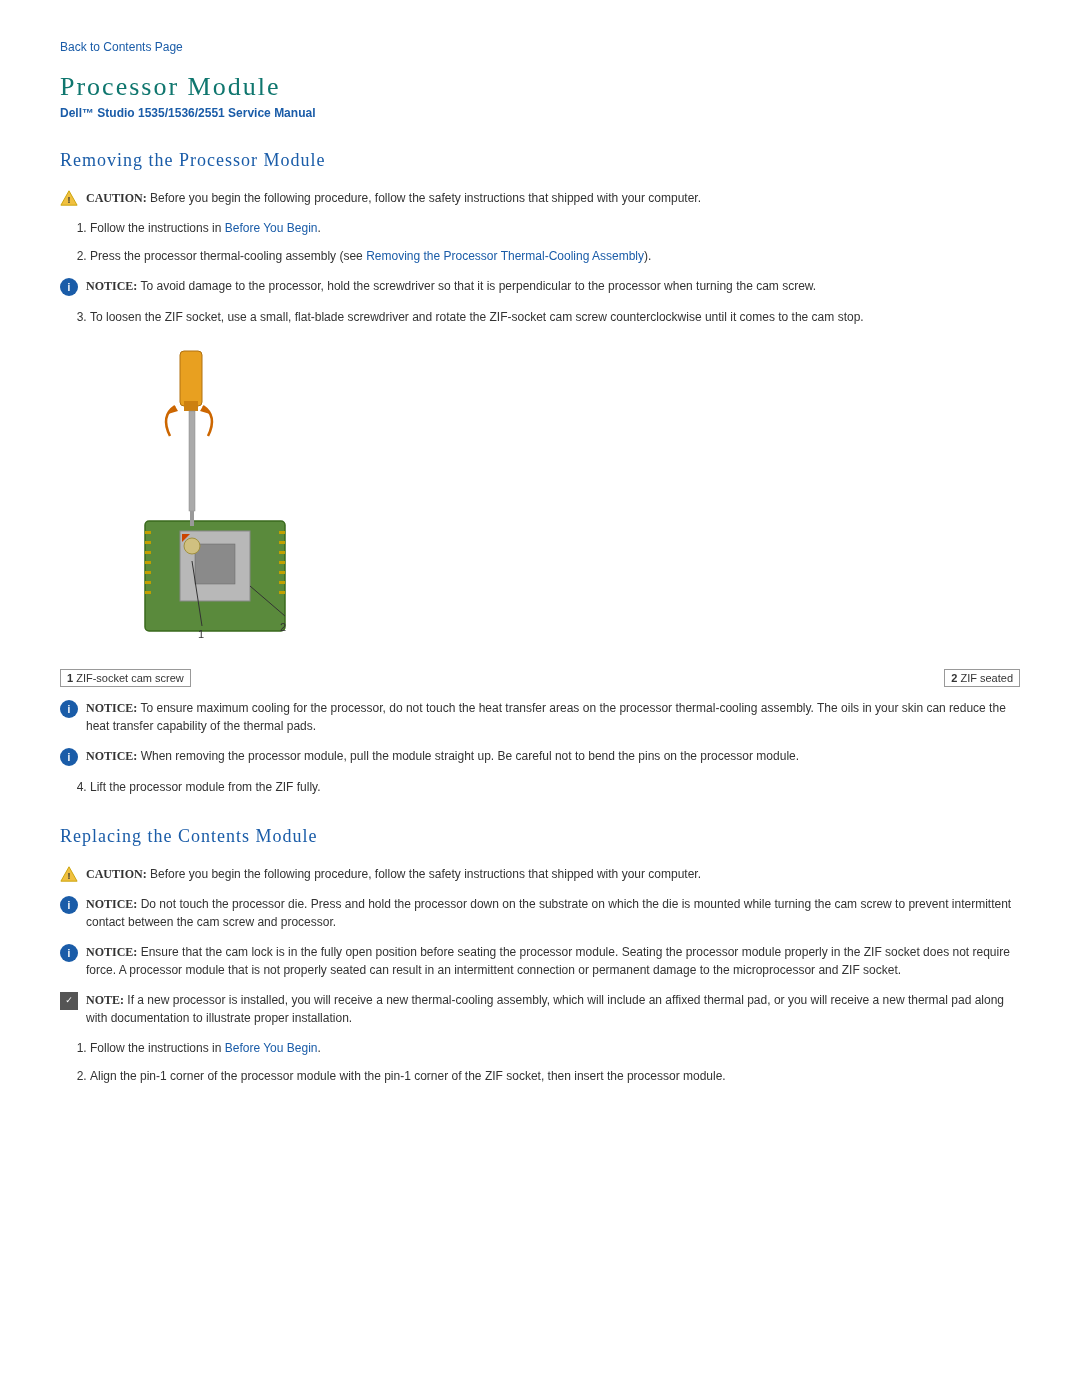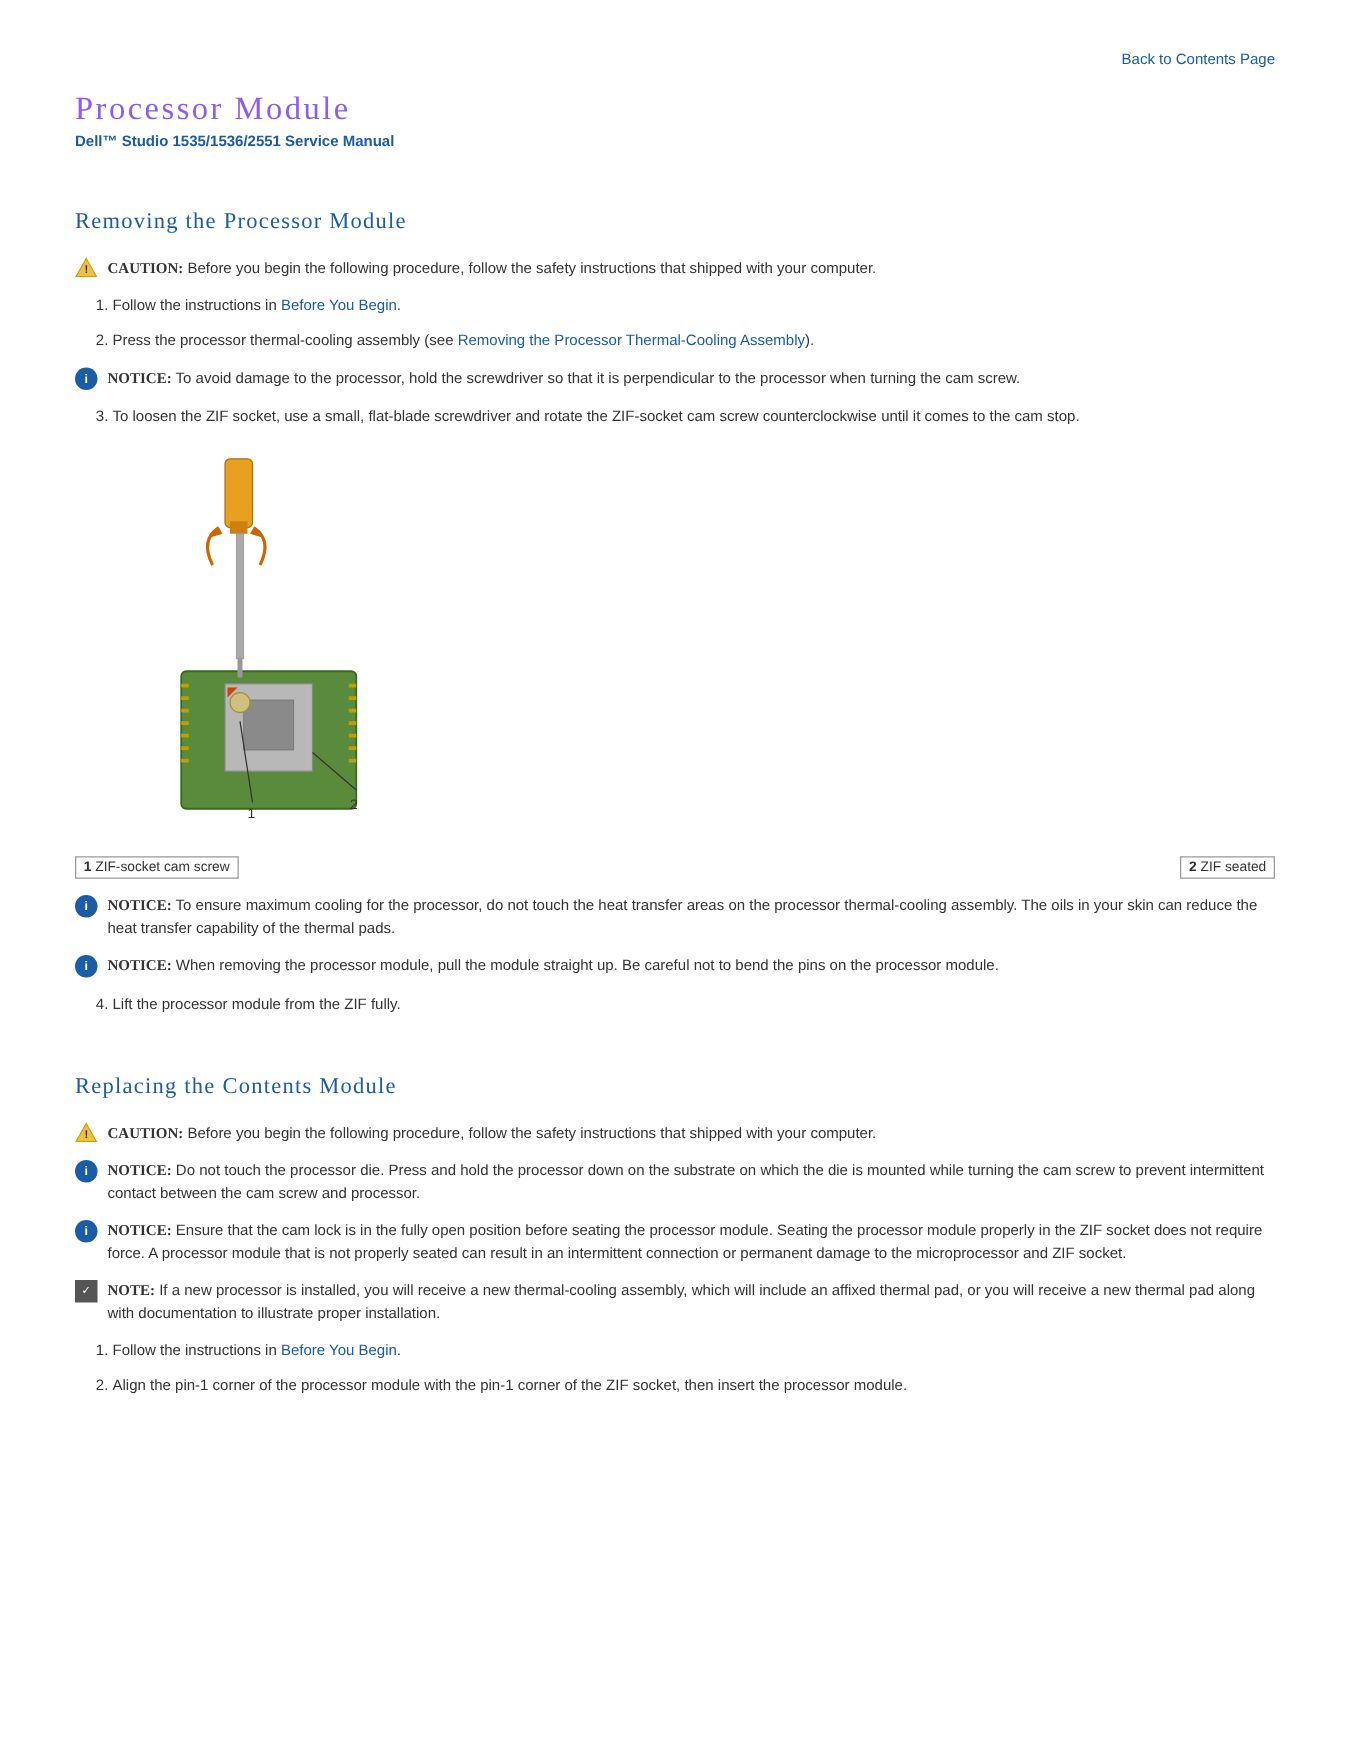--- a/index.html
+++ b/index.html
@@ -10,47 +10,46 @@
       background: #fff;
       padding: 40px 60px;
       max-width: 1080px;
     }
     a { color: #1a5ca8; text-decoration: none; }
 
     .back-link {
       font-size: 12px;
       margin-bottom: 18px;
       display: block;
-      text-align: right;
     }
 
     .page-title {
       font-family: Georgia, serif;
       font-size: 26px;
       font-weight: normal;
-      color: #8b5cf6;
+      color: #0f766e;
       letter-spacing: 2px;
       margin-bottom: 4px;
     }
 
     .subtitle {
       font-size: 12px;
       font-weight: bold;
       color: #1a5ca8;
       margin-bottom: 30px;
     }
 
     .section-heading {
       font-family: Georgia, serif;
       font-size: 18px;
       font-weight: normal;
       color: #1a5ca8;
       letter-spacing: 1px;
       margin-bottom: 18px;
-      margin-top: 46px;
+      margin-top: 30px;
     }
 
     .notice-box {
       display: flex;
       align-items: flex-start;
       gap: 8px;
       margin: 12px 0;
       font-size: 12px;
       line-height: 1.5;
     }

